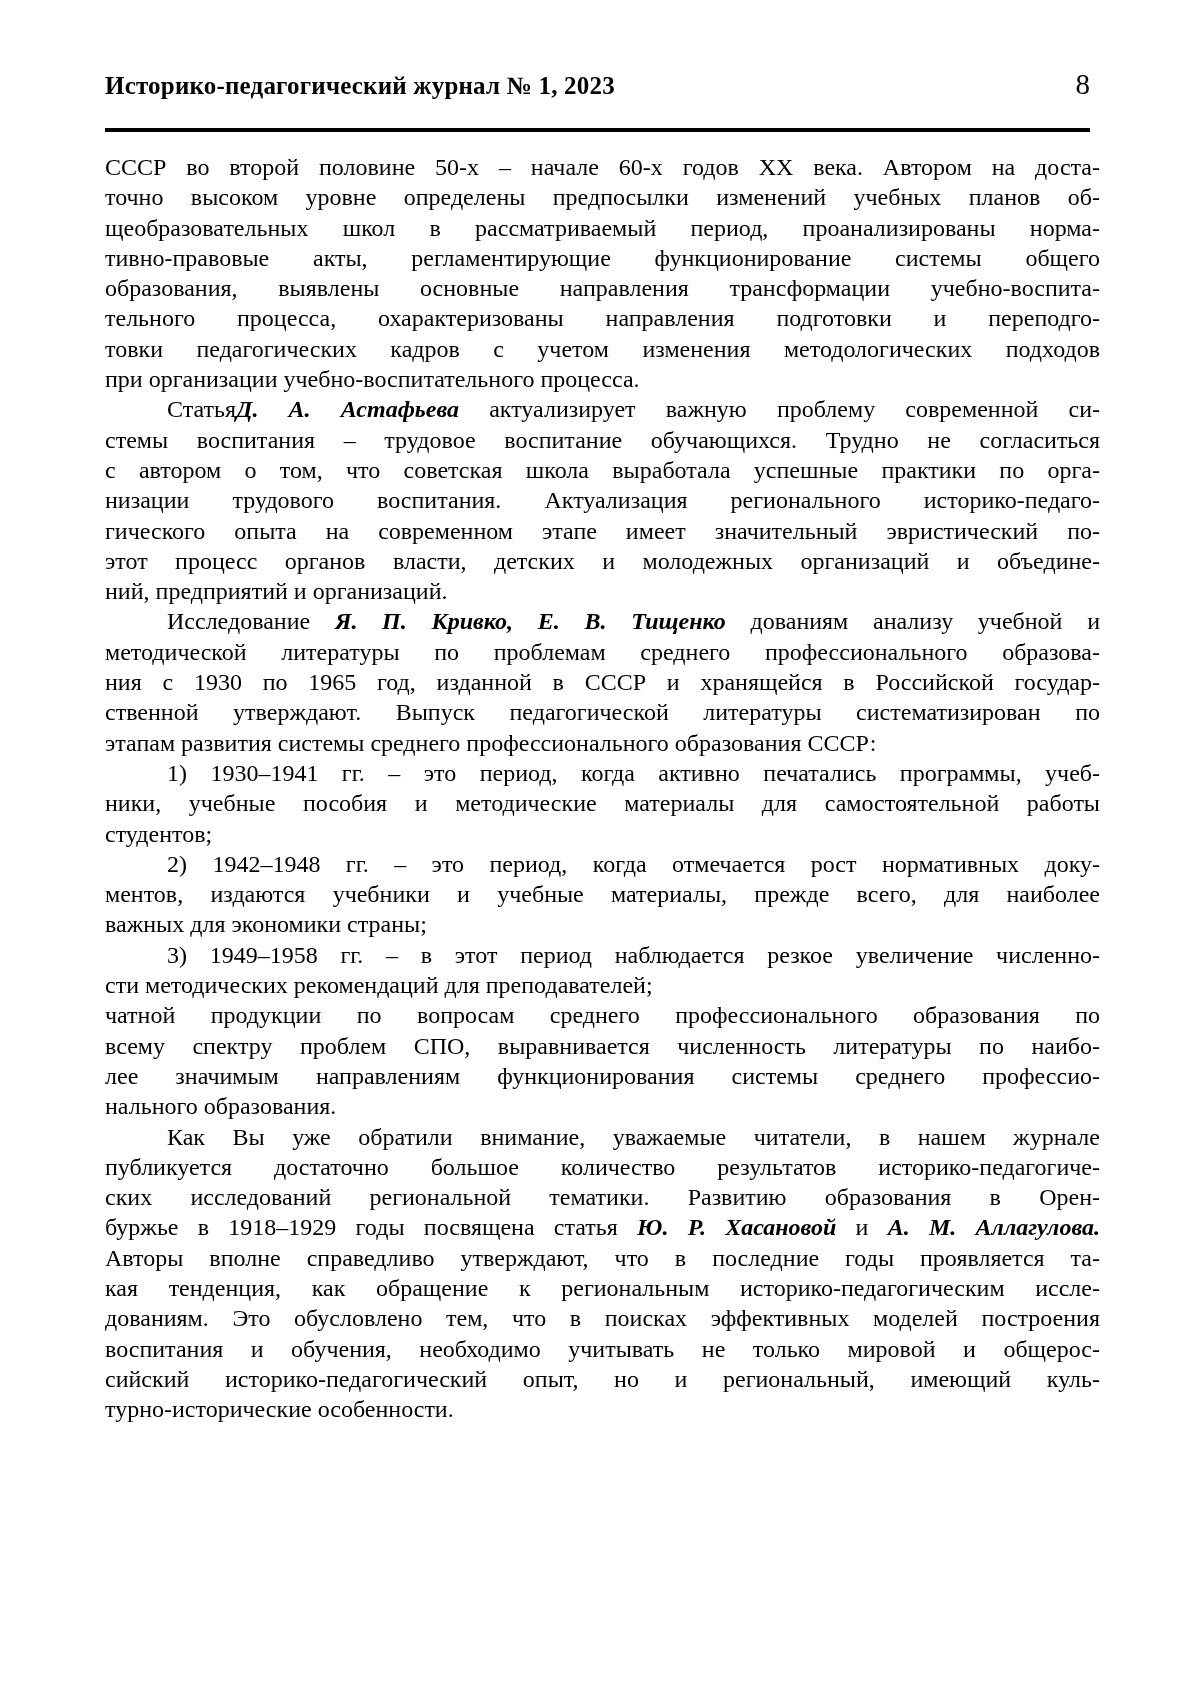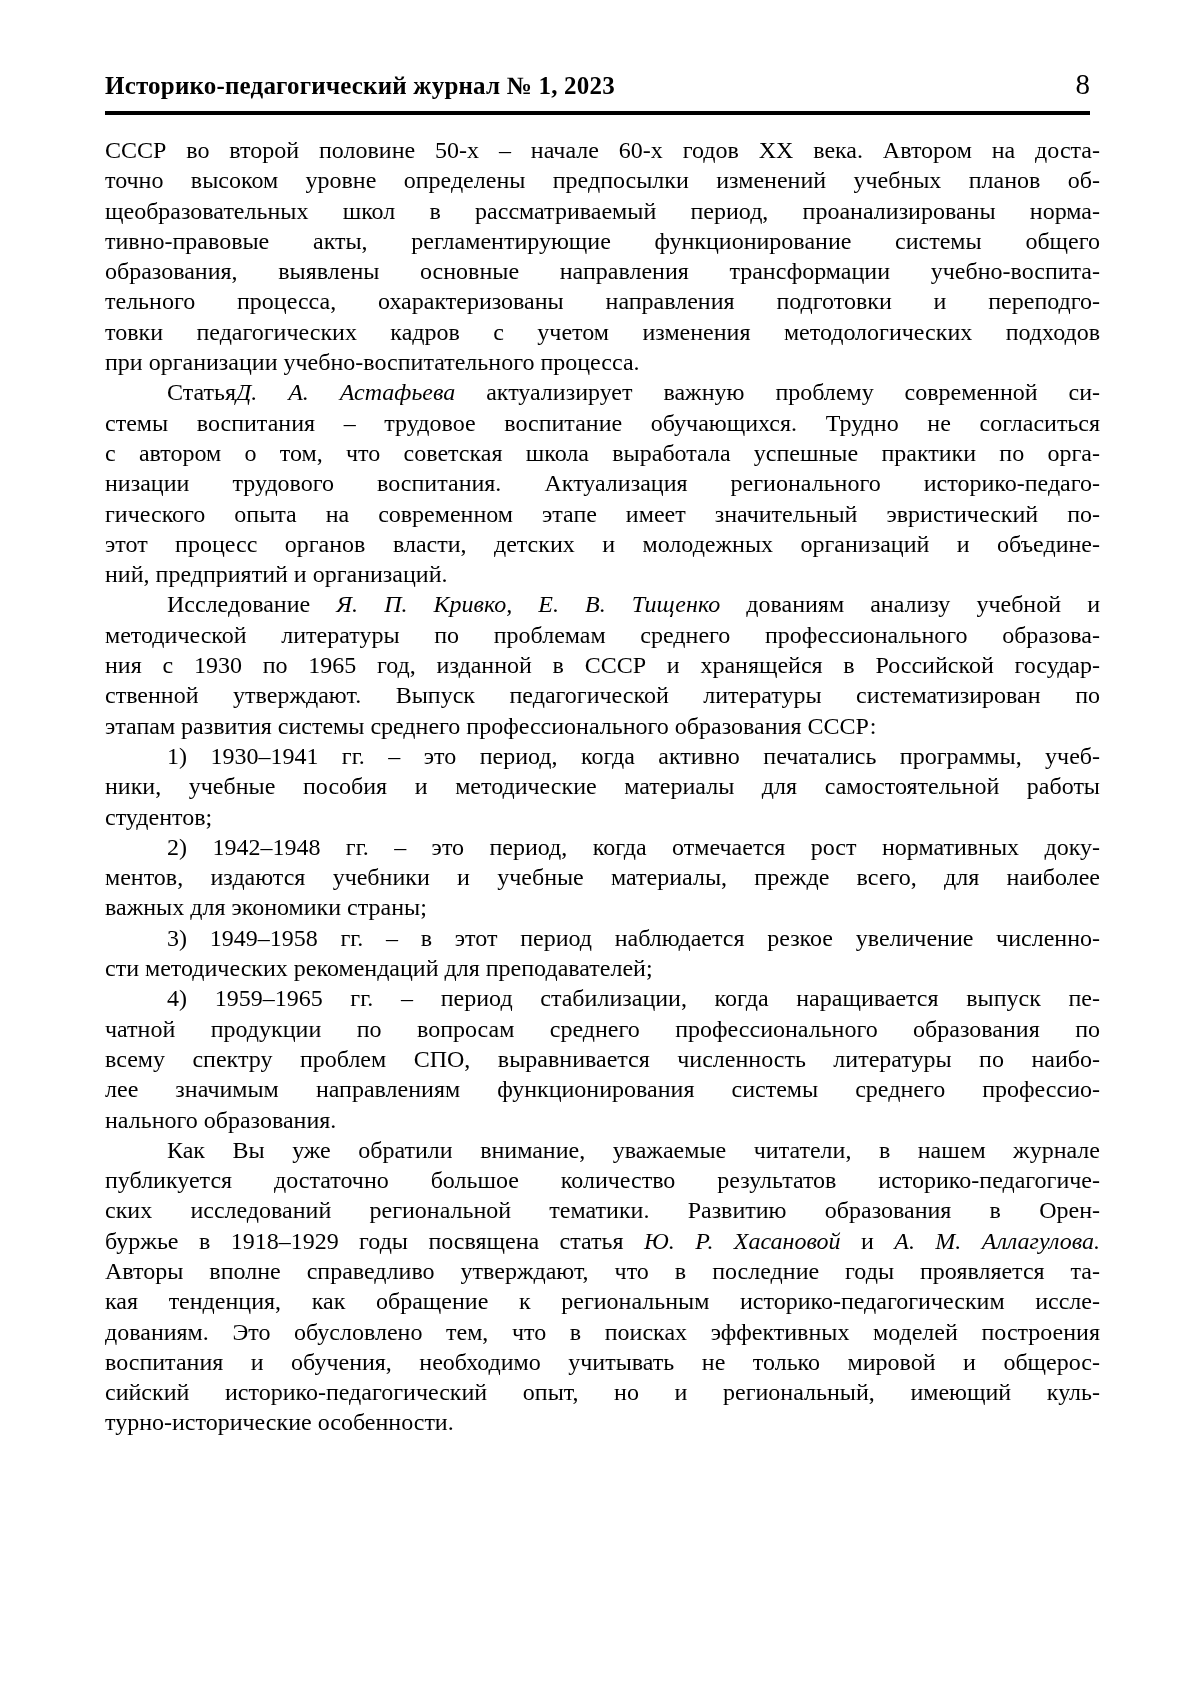--- a/index.html
+++ b/index.html
@@ -11,21 +11,21 @@
     color: #000000;
     font-family: "Liberation Serif", "DejaVu Serif", serif;
     overflow: hidden;
     box-sizing: border-box;
   }
   .running-head {
     display: flex;
     justify-content: space-between;
     align-items: baseline;
     margin: 68px 110px 0 105px;
-    padding-bottom: 10px;
+    padding-bottom: 27px;
     border-bottom: 4px solid #000000;
   }
   .journal-title {
     font-size: 25px;
     font-weight: bold;
     letter-spacing: 0.2px;
     white-space: nowrap;
   }
   .page-number {
     font-size: 29px;
@@ -38,21 +38,21 @@
     line-height: 30.3px;
   }
   .para { margin: 0; }
   .line {
     text-align: justify;
     text-align-last: justify;
   }
   .line.last { text-align-last: left; }
   .line.indent { text-indent: 62px; }
   .author {
-    font-weight: normal;
+    font-weight: bold;
     font-style: italic;
   }
 </style>
 </head>
 <body>
 
 <div class="page">
   <div class="running-head">
     <span class="journal-title">Историко-педагогический журнал № 1, 2023</span>
     <span class="page-number">8</span>
@@ -92,21 +92,20 @@
       <div class="para">
         <div class="line indent"><span>2) 1942–1948 гг. – это период, когда отмечается рост нормативных доку-</span></div>
         <div class="line"><span>ментов, издаются учебники и учебные материалы, прежде всего, для наиболее</span></div>
         <div class="line last"><span>важных для экономики страны;</span></div>
       </div>
       <div class="para">
         <div class="line indent"><span>3) 1949–1958 гг. – в этот период наблюдается резкое увеличение численно-</span></div>
         <div class="line last"><span>сти методических рекомендаций для преподавателей;</span></div>
       </div>
       <div class="para">
-        <div class="line indent"><span>4) 1959–1965 гг. – период стабилизации, когда наращивается выпуск пе-</span></div>
         <div class="line"><span>чатной продукции по вопросам среднего профессионального образования по</span></div>
         <div class="line"><span>всему спектру проблем СПО, выравнивается численность литературы по наибо-</span></div>
         <div class="line"><span>лее значимым направлениям функционирования системы среднего профессио-</span></div>
         <div class="line last"><span>нального образования.</span></div>
       </div>
       <div class="para">
         <div class="line indent"><span>Как Вы уже обратили внимание, уважаемые читатели, в нашем журнале</span></div>
         <div class="line"><span>публикуется достаточно большое количество результатов историко-педагогиче-</span></div>
         <div class="line"><span>ских исследований региональной тематики. Развитию образования в Орен-</span></div>
         <div class="line"><span>буржье в 1918–1929 годы посвящена статья </span><span class="author">Ю. Р. Хасановой</span><span> и </span><span class="author">А. М. Аллагулова.</span></div>

